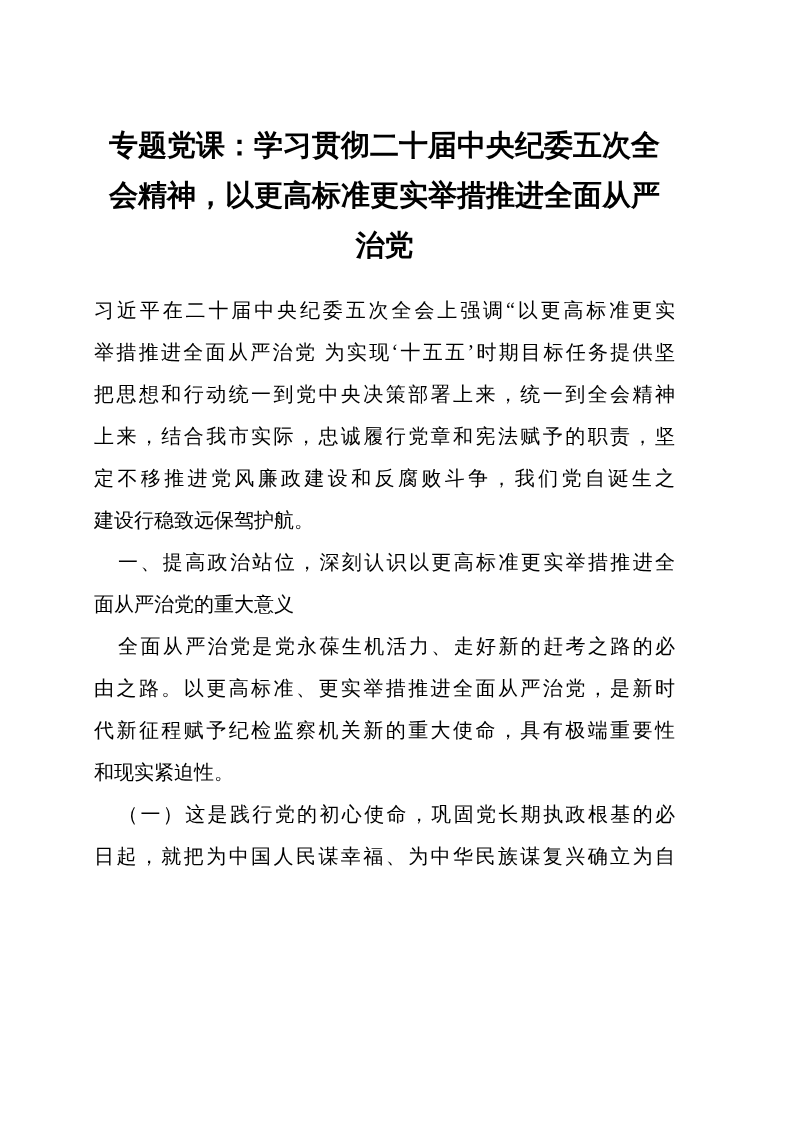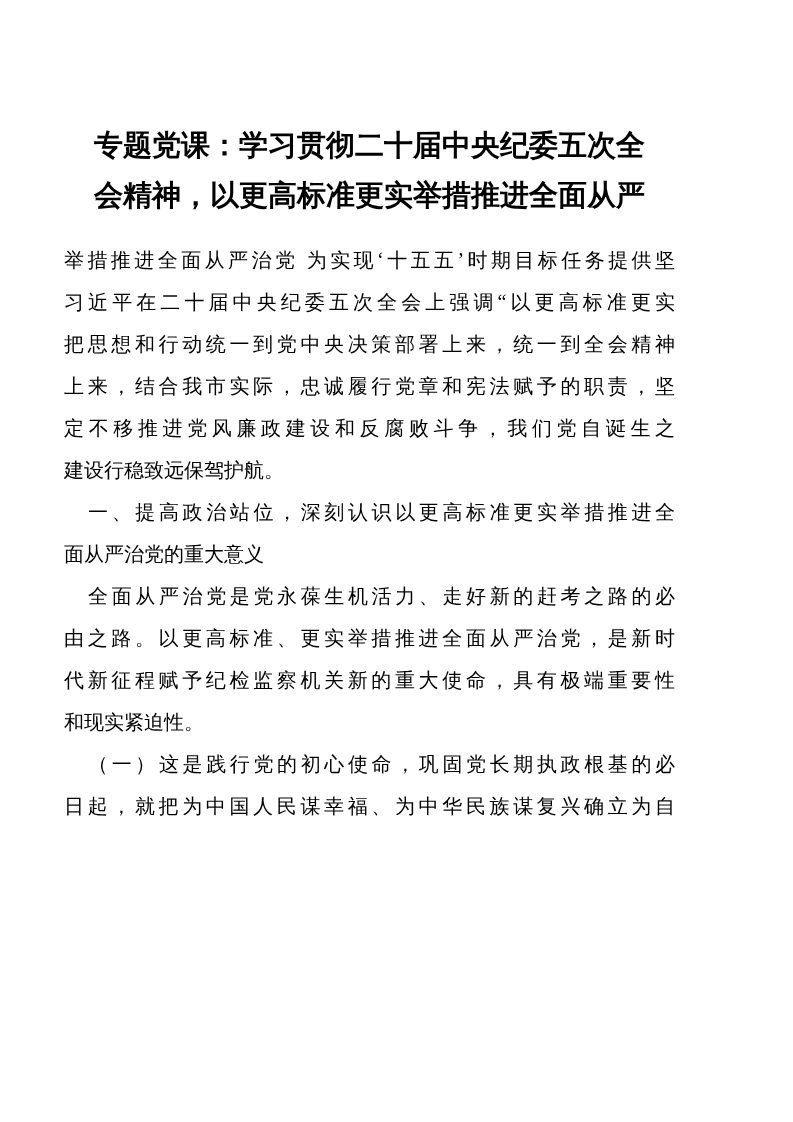--- a/index.html
+++ b/index.html
@@ -6,21 +6,21 @@
     margin: 0;
     padding: 0;
     background: #ffffff;
   }
   .page {
     position: relative;
     width: 793px;
     height: 1122px;
     background: #ffffff;
     box-sizing: border-box;
-    padding: 120px 118px 0 64px;
+    padding: 120px 118px 0 94px;
     font-family: "Liberation Serif", "DejaVu Serif", serif;
     color: #000000;
     overflow: hidden;
   }
   .doc-title {
     margin: 0 0 19px 0;
     padding: 0;
     font-size: 29px;
     font-weight: 700;
     line-height: 50px;
@@ -52,25 +52,26 @@
   }
 </style>
 </head>
 <body>
 
 <div class="page">
 
   <h1 class="doc-title">
     <div class="title-line">专题党课：学习贯彻二十届中央纪委五次全</div>
     <div class="title-line">会精神，以更高标准更实举措推进全面从严</div>
+    <div class="title-line">治党</div>
   </h1>
 
   <div class="doc-body">
+    <div class="line just">习近平在二十届中央纪委五次全会上强调“以更高标准更实</div>
     <div class="line just">举措推进全面从严治党 为实现‘十五五’时期目标任务提供坚</div>
-    <div class="line just">习近平在二十届中央纪委五次全会上强调“以更高标准更实</div>
     <div class="line just">把思想和行动统一到党中央决策部署上来，统一到全会精神</div>
     <div class="line just">上来，结合我市实际，忠诚履行党章和宪法赋予的职责，坚</div>
     <div class="line just">定不移推进党风廉政建设和反腐败斗争，我们党自诞生之</div>
     <div class="line end">建设行稳致远保驾护航。</div>
     <div class="line just ind">一、提高政治站位，深刻认识以更高标准更实举措推进全</div>
     <div class="line end">面从严治党的重大意义</div>
     <div class="line just ind">全面从严治党是党永葆生机活力、走好新的赶考之路的必</div>
     <div class="line just">由之路。以更高标准、更实举措推进全面从严治党，是新时</div>
     <div class="line just">代新征程赋予纪检监察机关新的重大使命，具有极端重要性</div>
     <div class="line end">和现实紧迫性。</div>

